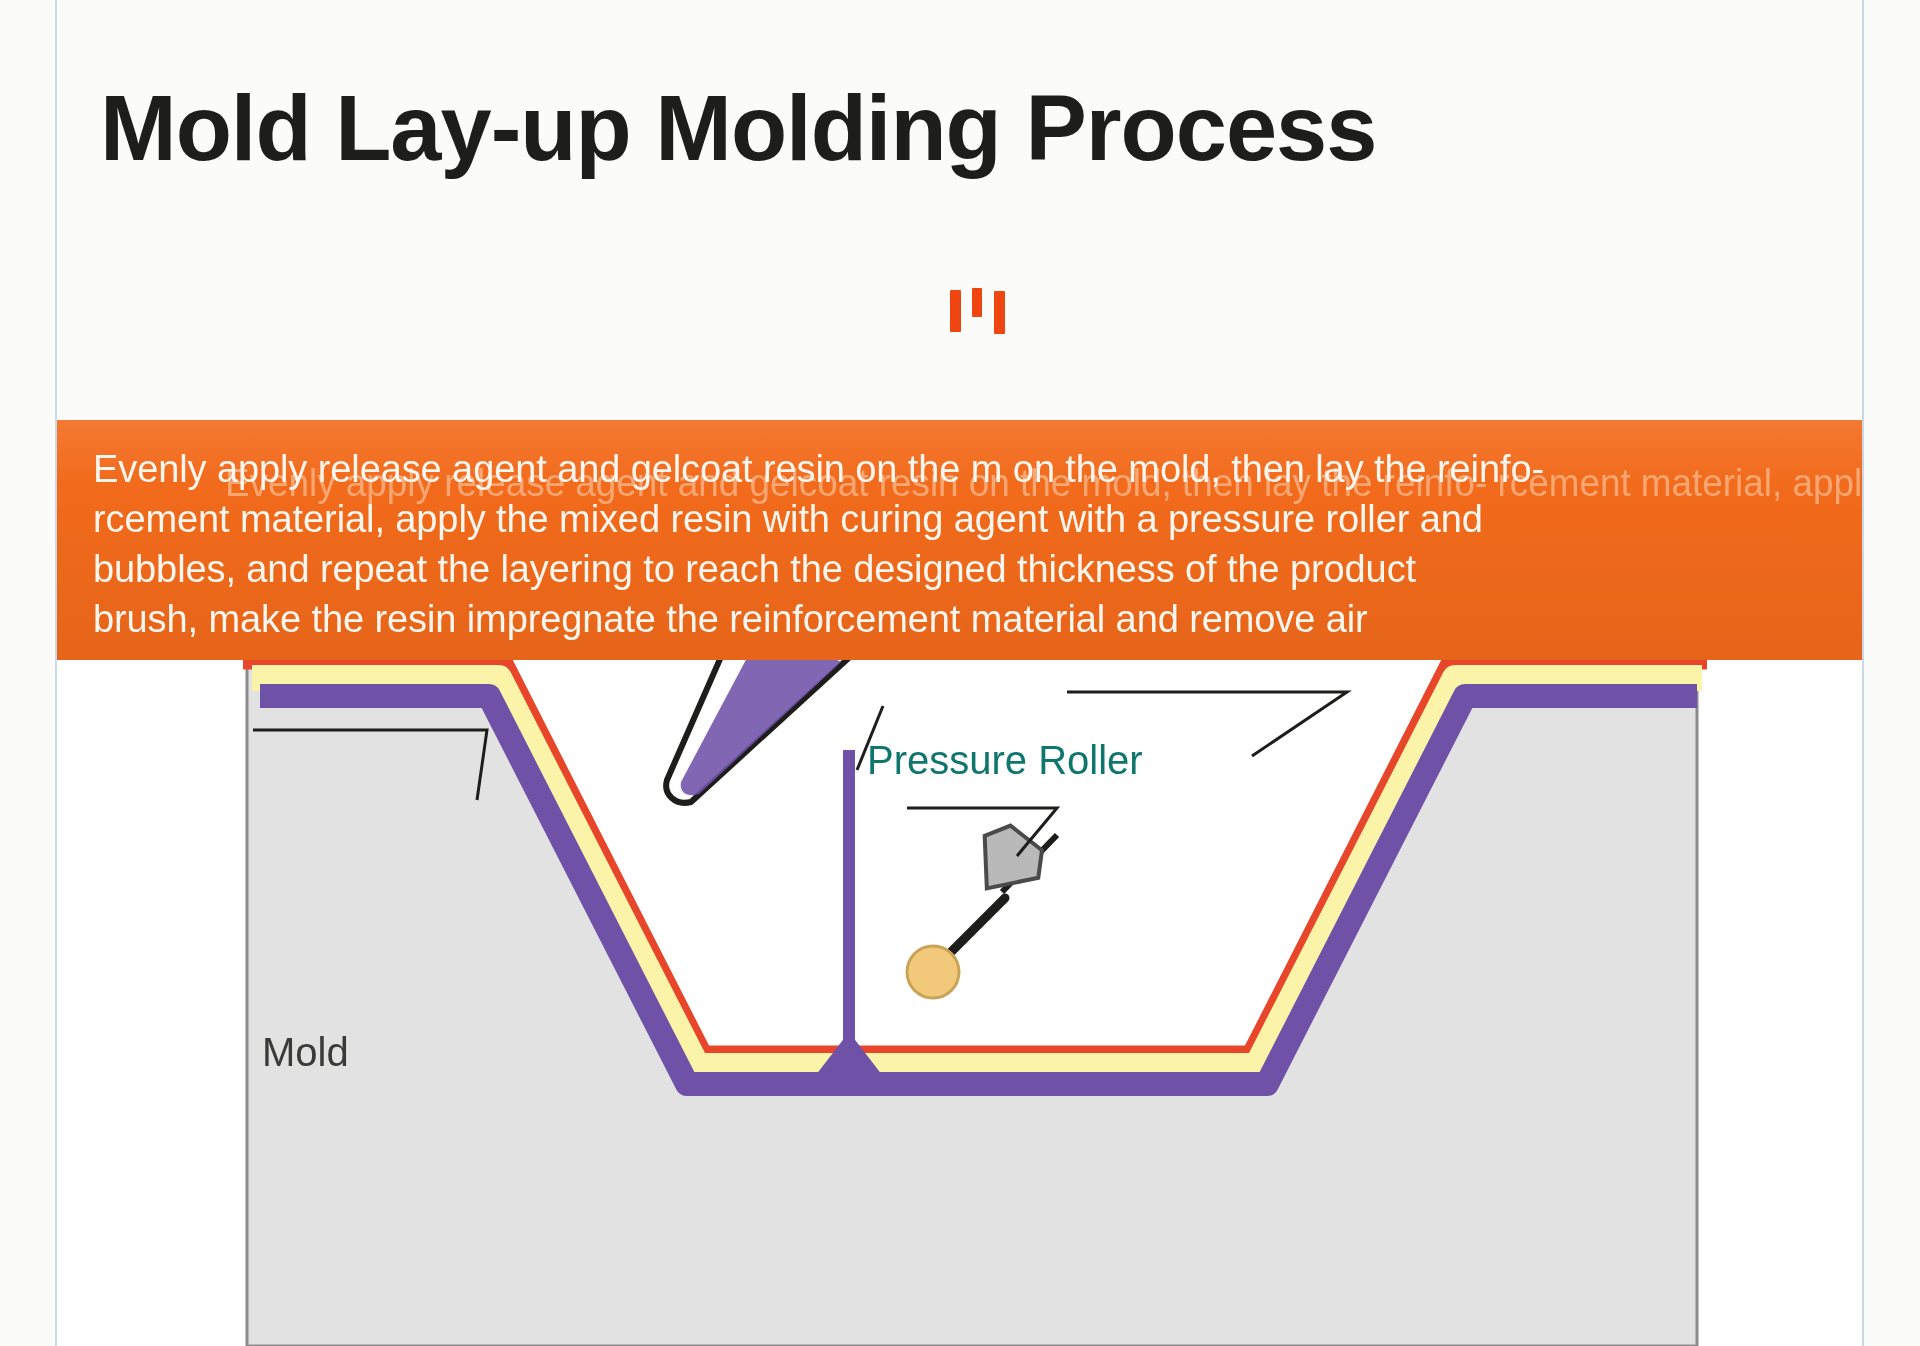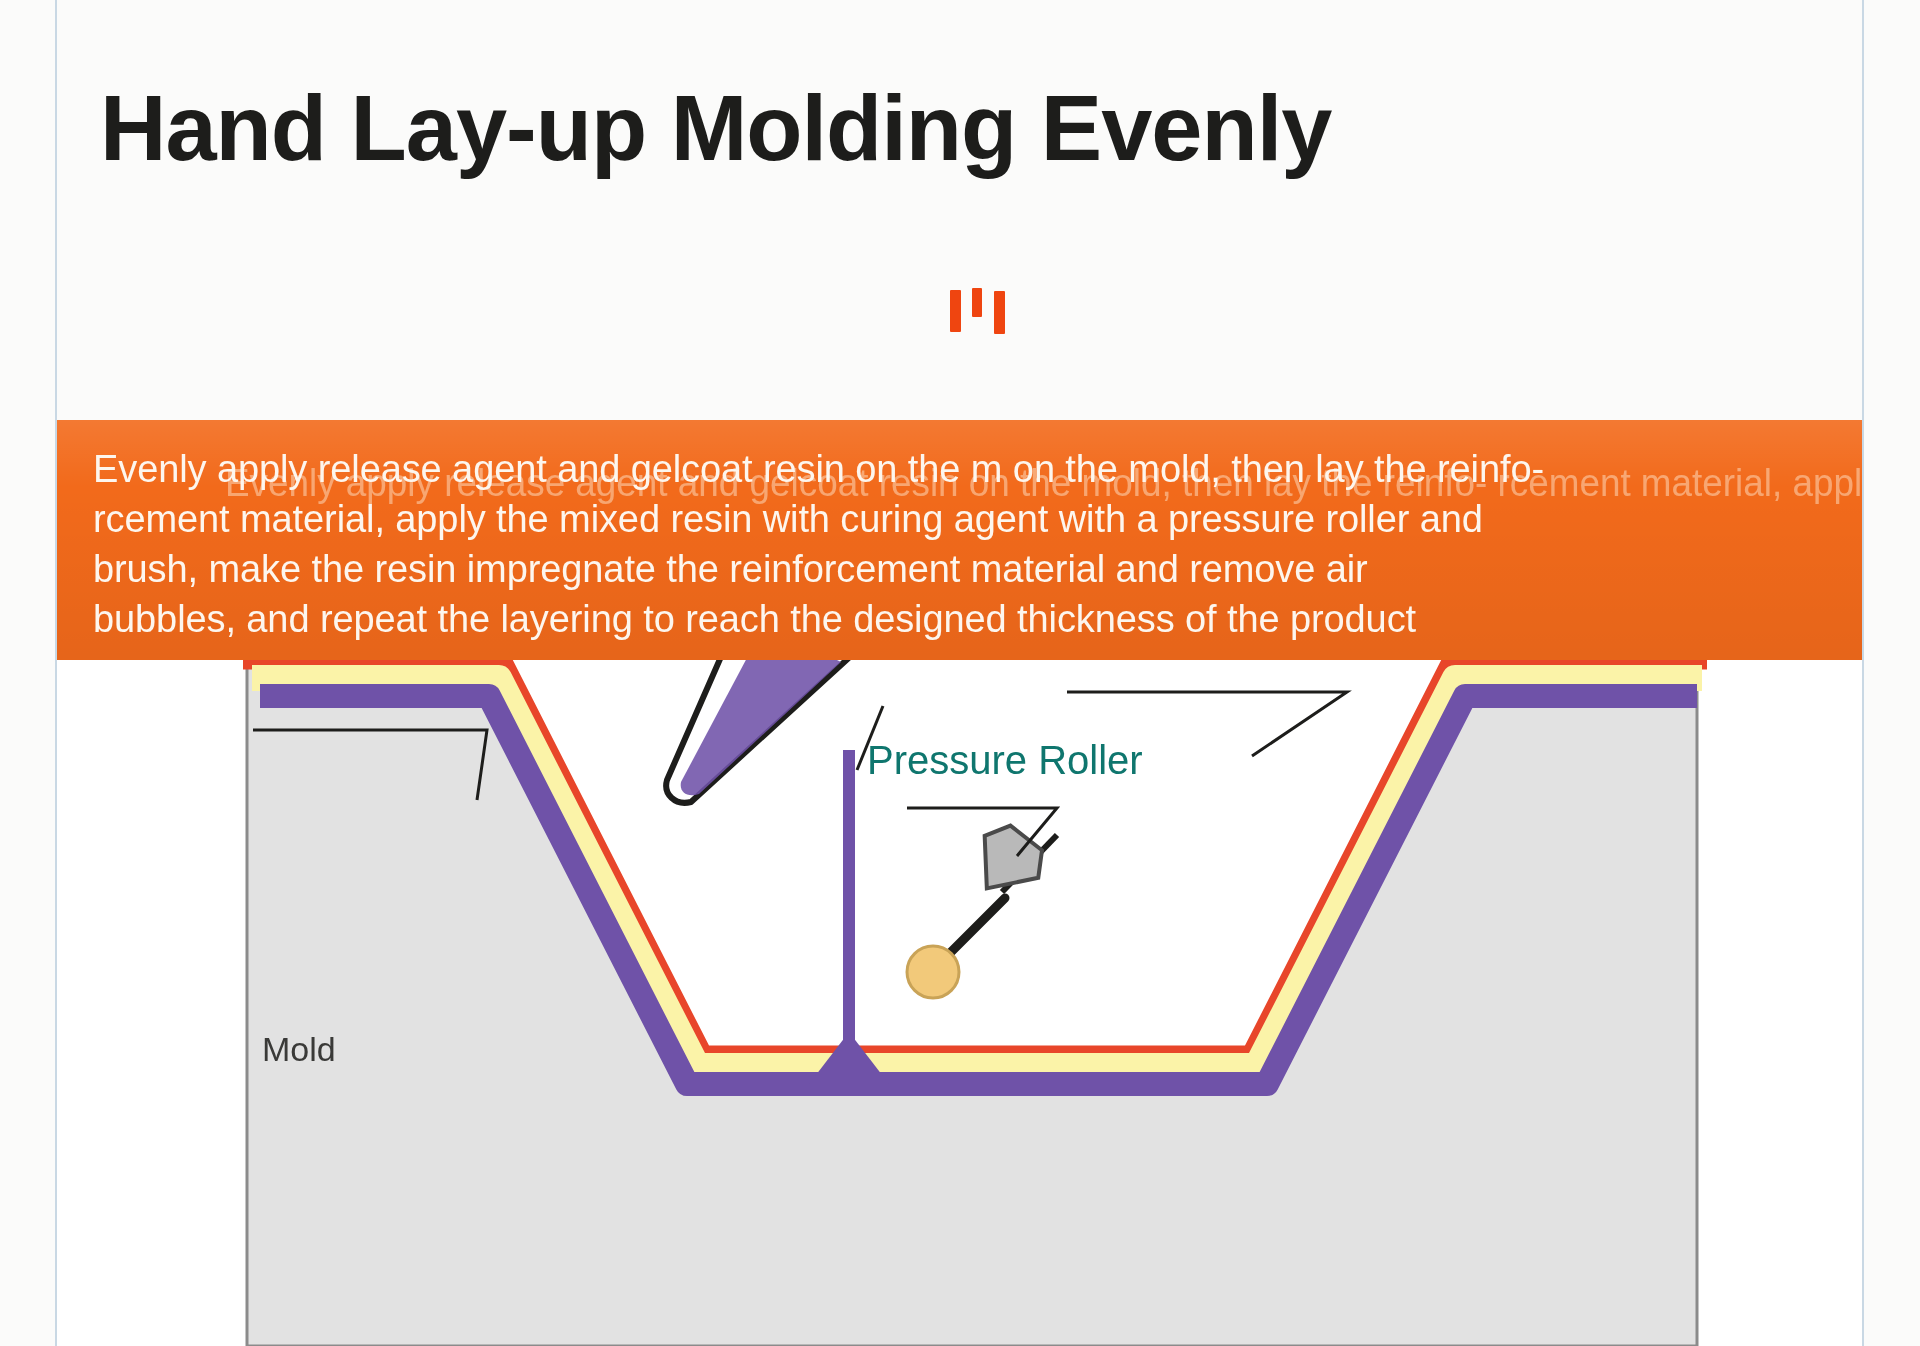--- a/index.html
+++ b/index.html
@@ -75,51 +75,51 @@
   }
   .diagram svg{display:block;}
 
   .dlabel{
     position:absolute;
     color:#0f766e;
     font-size:40px;
     white-space:nowrap;
   }
   .lbl-roller{left:810px;top:78px;}
-  .lbl-mold{left:205px;top:370px;font-size:34px;color:#3a3a38;}
+  .lbl-mold{left:205px;top:370px;font-size:40px;color:#3a3a38;}
 </style>
 </head>
 <body>
 
 <div class="page">
 
   <div class="frame-left"></div>
   <div class="frame-right"></div>
 
-  <div class="title">Hand Lay-up Molding Evenly</div>
+  <div class="title">Mold Lay-up Molding Process</div>
 
   <div class="glyph">
     <i class="b1"></i>
     <i class="b2"></i>
     <i class="b3"></i>
   </div>
 
   <div class="banner">
     <div class="banner-sheen"></div>
 
     <div class="banner-ghost">
       <span class="ln">Evenly apply release agent and gelcoat resin on the mold, then lay the reinfo-</span>
       <span class="ln">rcement material, apply the mixed resin with curing agent with a pressure roller</span>
     </div>
 
     <div class="banner-text">
       <span class="ln">Evenly apply release agent and gelcoat resin on the m on the mold, then lay the reinfo-</span>
       <span class="ln">rcement material, apply the mixed resin with curing agent with a pressure roller and</span>
+      <span class="ln">bubbles, and repeat the layering to reach the designed thickness of the product</span>
       <span class="ln">brush, make the resin impregnate the reinforcement material and remove air</span>
-      <span class="ln">bubbles, and repeat the layering to reach the designed thickness of the product</span>
     </div>
   </div>
 
   <div class="diagram">
 
     <svg width="1805" height="686" viewBox="0 0 1805 686">
 
       <path d="M 190,5 L 190,686 L 1640,686 L 1640,5 L 1395,5 L 1200,400 L 640,400 L 440,5 Z" fill="#e2e2e2" stroke="#8b8b8b" stroke-width="3"></path>
 
       <path d="M 186,3 L 450,3 L 648,392 L 1192,392 L 1390,3 L 1650,3" fill="none" stroke="#e8462a" stroke-width="13" stroke-linejoin="round"></path>

